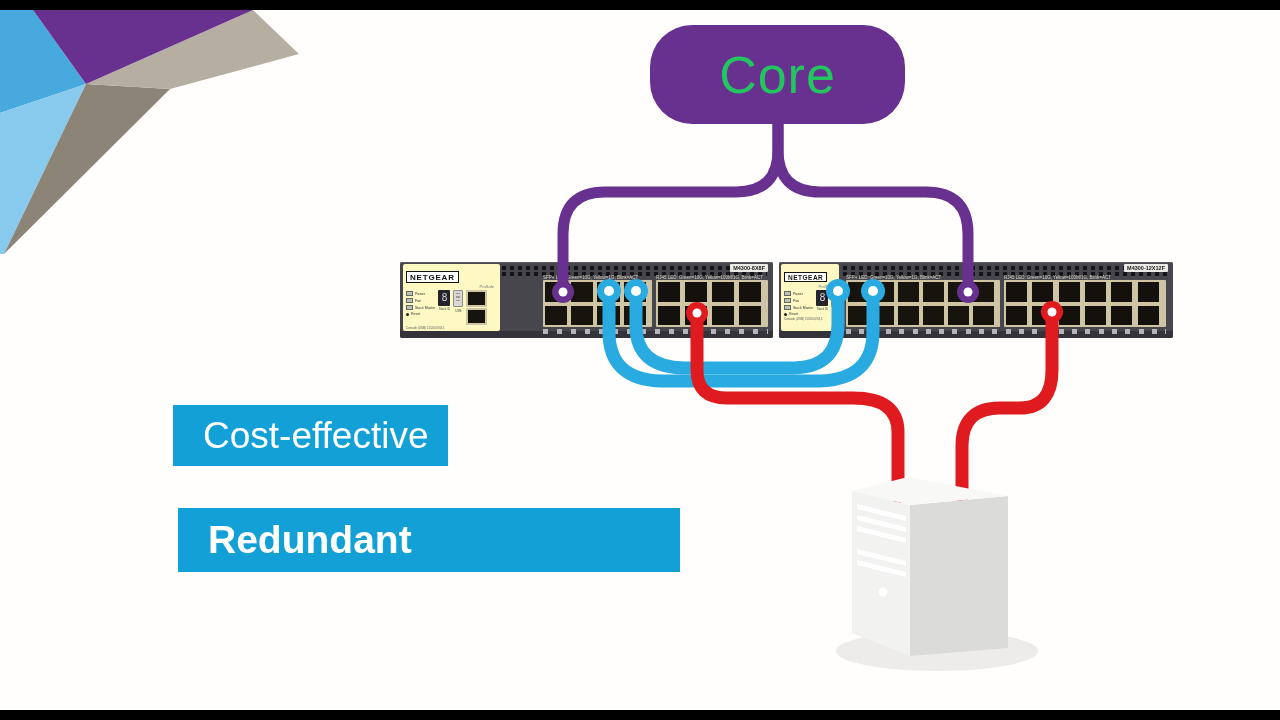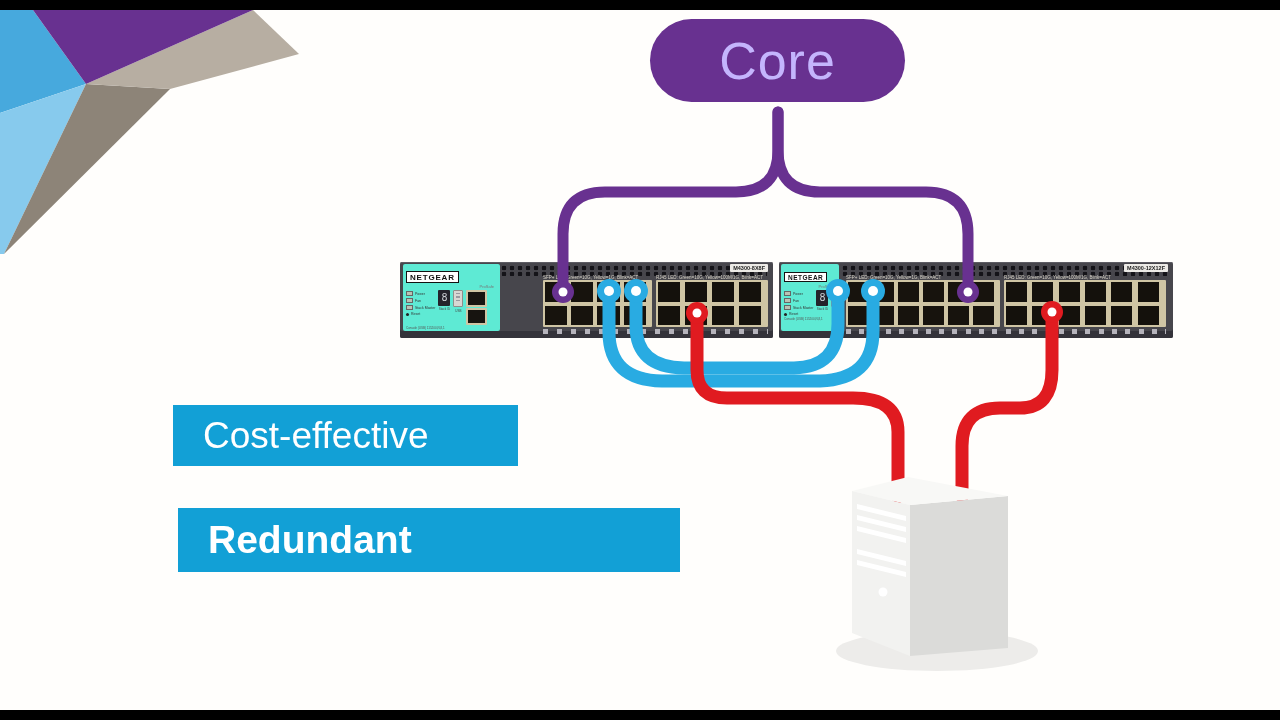--- a/index.html
+++ b/index.html
@@ -17,21 +17,21 @@
   .switch{position:absolute;top:262px;height:76px;background:var(--switch-body);
           border-radius:2px;box-shadow:inset 0 -7px 0 #34333a, inset 0 1px 0 #5d5c63;z-index:2;}
   .sw1{left:400px;width:373px;}
   .sw2{left:779px;width:394px;}
   .vents{position:absolute;top:3px;right:6px;height:11px;
          background-image:radial-gradient(circle at 3px 3px,#141318 2.1px,rgba(0,0,0,0) 2.6px);
          background-size:8px 6px;}
   .sw1 .vents{left:101px;} .sw2 .vents{left:63px;}
   .model{position:absolute;top:2px;right:5px;background:#eceae6;color:#1c1c1c;
          font-size:5.5px;font-weight:bold;line-height:8px;padding:0 3px;border-radius:1px;z-index:3;}
-  .panel{position:absolute;top:2px;bottom:7px;left:3px;background:#5eead4;border-radius:2px;
+  .panel{position:absolute;top:2px;bottom:7px;left:3px;background:#fef9c3;border-radius:2px;
          padding:2px 2px 14px 3px;box-sizing:border-box;overflow:hidden;}
   .sw1 .panel{width:97px;} .sw2 .panel{width:58px;left:2px;}
   .ng-logo{display:inline-block;border:1px solid #121212;background:#fff;color:#111;
            font-weight:bold;letter-spacing:.8px;padding:1px 3px 0 3px;}
   .sw1 .ng-logo{font-size:8px;} .sw2 .ng-logo{font-size:6.5px;letter-spacing:.5px;}
   .prosafe{font-size:4px;color:#777;text-align:right;margin:0 4px 1px 0;}
   .panel-row{display:flex;gap:3px;align-items:flex-start;}
   .leds{display:flex;flex-direction:column;gap:2px;padding-top:1px;}
   .led{display:flex;align-items:center;gap:2px;font-size:3.5px;color:#333;white-space:nowrap;}
   .led i{display:inline-block;width:5px;height:3px;background:#b9c4b4;border:.5px solid #666;}
@@ -66,28 +66,28 @@
   .sw2 .phead-sfp{left:67px;width:154px;} .sw2 .phead-rj{left:225px;width:162px;}
   .numstrip{position:absolute;top:67px;height:5px;
             background:repeating-linear-gradient(90deg,#b5b3bb 0 5px,transparent 5px 14px);}
   .sw1 .numstrip{left:143px;width:225px;}
   .sw2 .numstrip{left:67px;width:320px;background:repeating-linear-gradient(90deg,#b5b3bb 0 5px,transparent 5px 13.3px);}
 
   
   .wires{position:absolute;left:0;top:0;z-index:5;}
 
   
-  .core-pill{position:absolute;left:650px;top:19px;width:255px;height:83px;background:var(--purple);
-             border-radius:42px;color:#c4b5fd;display:flex;align-items:center;justify-content:center;
+  .core-pill{position:absolute;left:650px;top:25px;width:255px;height:99px;background:var(--purple);
+             border-radius:42px;color:#22c55e;display:flex;align-items:center;justify-content:center;
              font-size:52px;font-weight:400;letter-spacing:1px;z-index:10;}
 
   
   .callout{position:absolute;background:var(--label-cyan);color:#fff;display:flex;align-items:center;
            padding-left:30px;box-sizing:border-box;z-index:10;font-weight:300;}
-  .c1{left:173px;top:405px;width:345px;height:61px;font-size:37px;}
+  .c1{left:173px;top:405px;width:275px;height:61px;font-size:37px;}
   .c2{left:178px;top:508px;width:502px;height:64px;font-size:39px;}
   .c2 b{font-weight:700;margin-right:10px;}
 </style>
 </head>
 <body>
 
 <div class="stage">
 
   <svg class="corner" width="320" height="270" viewBox="0 0 320 270">
     <polygon points="0,10 33,10 86,84 0,113" fill="#47a9dd"></polygon>

